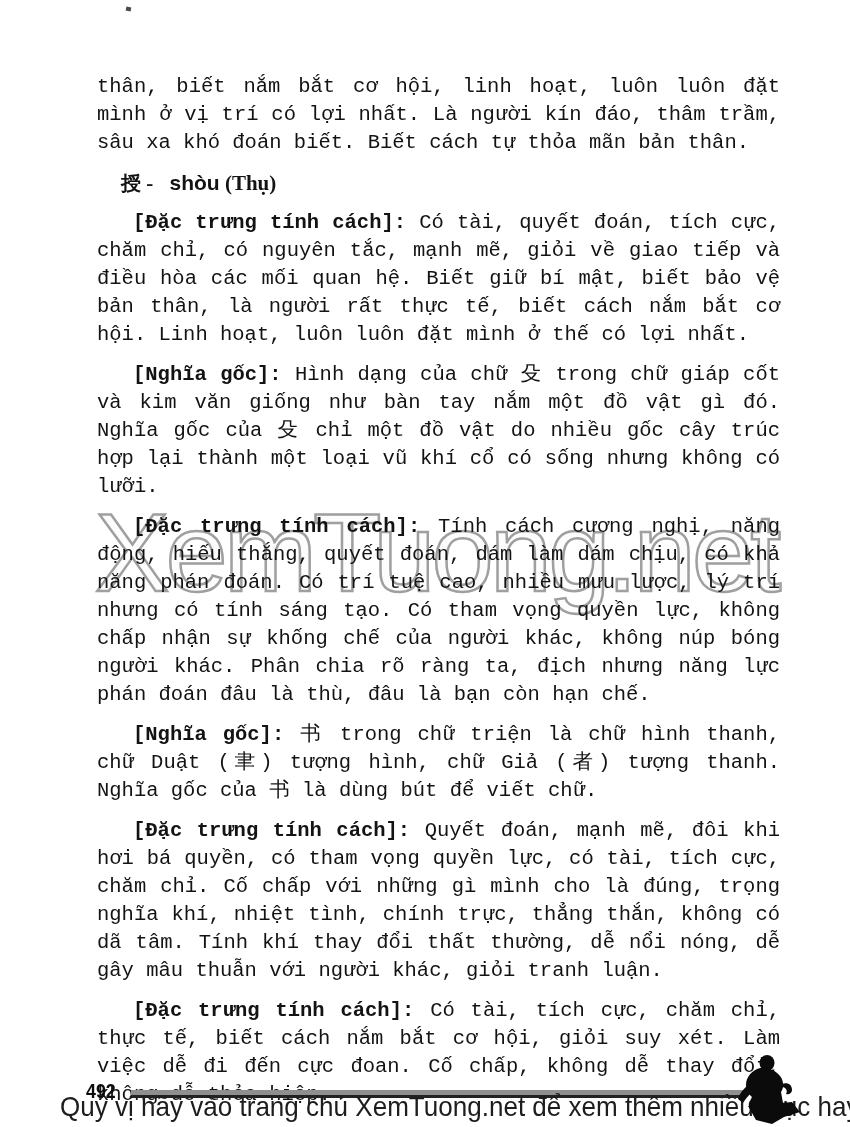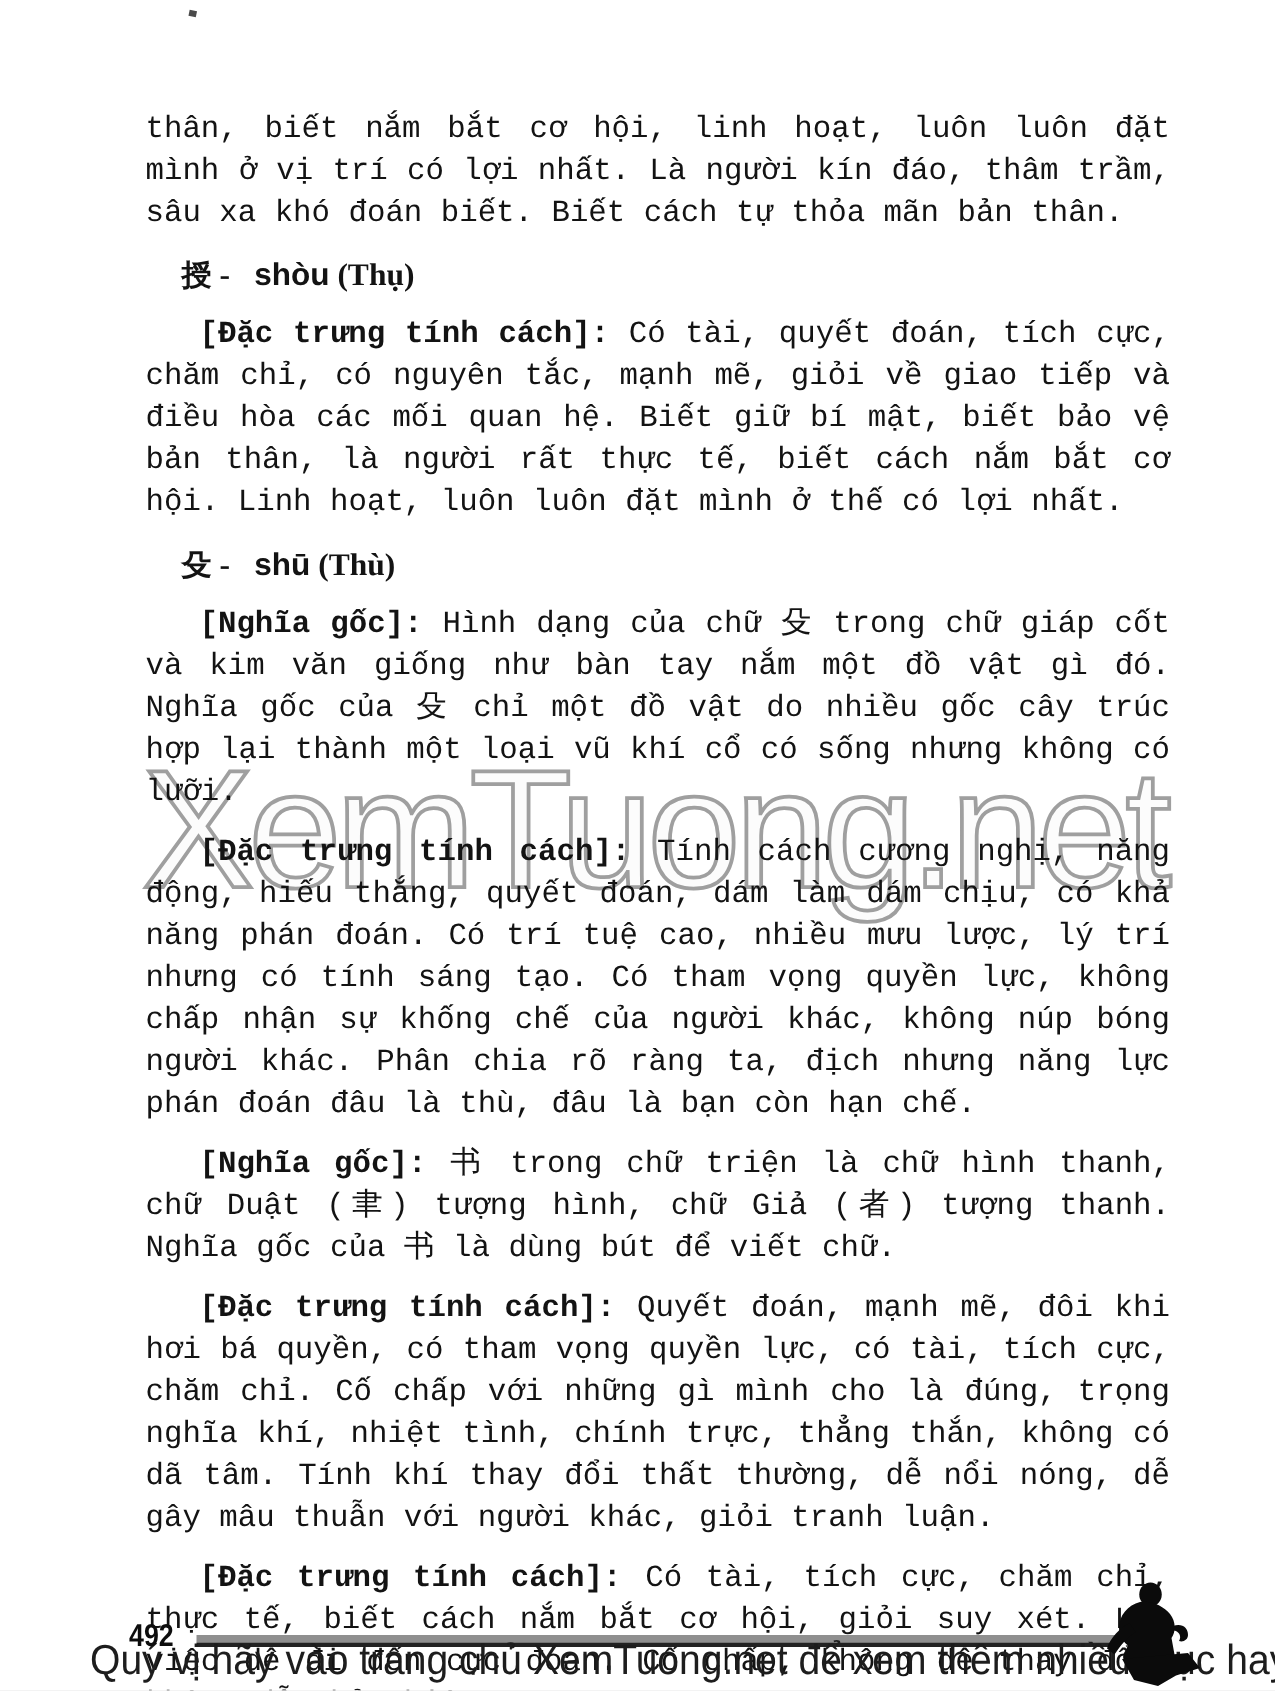--- a/index.html
+++ b/index.html
@@ -98,21 +98,20 @@
     <p class="intro">thân, biết nắm bắt cơ hội, linh hoạt, luôn luôn đặt mình ở vị trí có lợi nhất. Là người kín đáo, thâm trầm, sâu xa khó đoán biết. Biết cách tự thỏa mãn bản thân.</p>
     <div>
   <section class="entry">
     <h3 class="entry-heading"><span class="hanzi">授</span><span class="sep"> - </span><span class="pinyin">shòu</span><span class="viet"> (Thụ)</span></h3>
     <div>
             <p class="section"><b class="label">[Đặc trưng tính cách]: </b><span>Có tài, quyết đoán, tích cực, chăm chỉ, có nguyên tắc, mạnh mẽ, giỏi về giao tiếp và điều hòa các mối quan hệ. Biết giữ bí mật, biết bảo vệ bản thân, là người rất thực tế, biết cách nắm bắt cơ hội. Linh hoạt, luôn luôn đặt mình ở thế có lợi nhất.</span></p>
           </div>
   </section>
 
   <section class="entry">
-    <h3 class="entry-heading"><span class="hanzi">殳</span><span class="sep"> - </span><span class="pinyin">shū</span><span class="viet"> (Thù)</span></h3>
     <div>
             <p class="section"><b class="label">[Nghĩa gốc]: </b><span>Hình dạng của chữ 殳 trong chữ giáp cốt và kim văn giống như bàn tay nắm một đồ vật gì đó. Nghĩa gốc của 殳 chỉ một đồ vật do nhiều gốc cây trúc hợp lại thành một loại vũ khí cổ có sống nhưng không có lưỡi.</span></p>
             <p class="section"><b class="label">[Đặc trưng tính cách]: </b><span>Tính cách cương nghị, năng động, hiếu thắng, quyết đoán, dám làm dám chịu, có khả năng phán đoán. Có trí tuệ cao, nhiều mưu lược, lý trí nhưng có tính sáng tạo. Có tham vọng quyền lực, không chấp nhận sự khống chế của người khác, không núp bóng người khác. Phân chia rõ ràng ta, địch nhưng năng lực phán đoán đâu là thù, đâu là bạn còn hạn chế.</span></p>
           </div>
   </section>
 
   <section class="entry">
     <div>
             <p class="section"><b class="label">[Nghĩa gốc]: </b><span>书 trong chữ triện là chữ hình thanh, chữ Duật (聿) tượng hình, chữ Giả (者) tượng thanh. Nghĩa gốc của 书 là dùng bút để viết chữ.</span></p>
             <p class="section"><b class="label">[Đặc trưng tính cách]: </b><span>Quyết đoán, mạnh mẽ, đôi khi hơi bá quyền, có tham vọng quyền lực, có tài, tích cực, chăm chỉ. Cố chấp với những gì mình cho là đúng, trọng nghĩa khí, nhiệt tình, chính trực, thẳng thắn, không có dã tâm. Tính khí thay đổi thất thường, dễ nổi nóng, dễ gây mâu thuẫn với người khác, giỏi tranh luận.</span></p>

